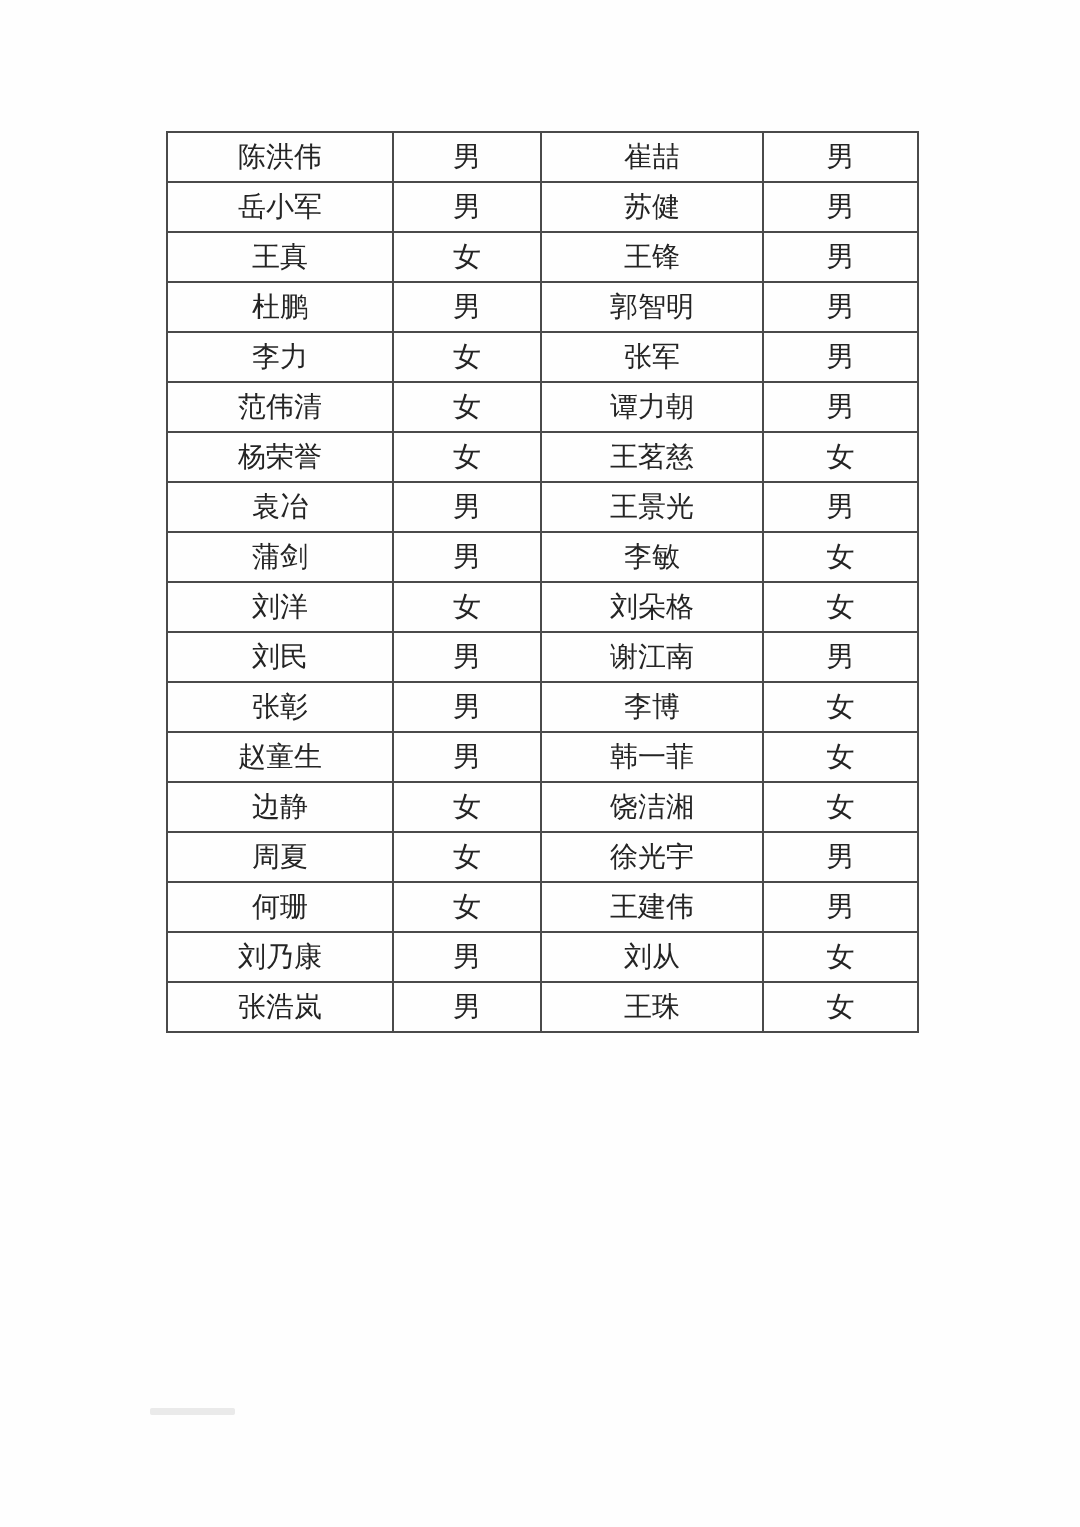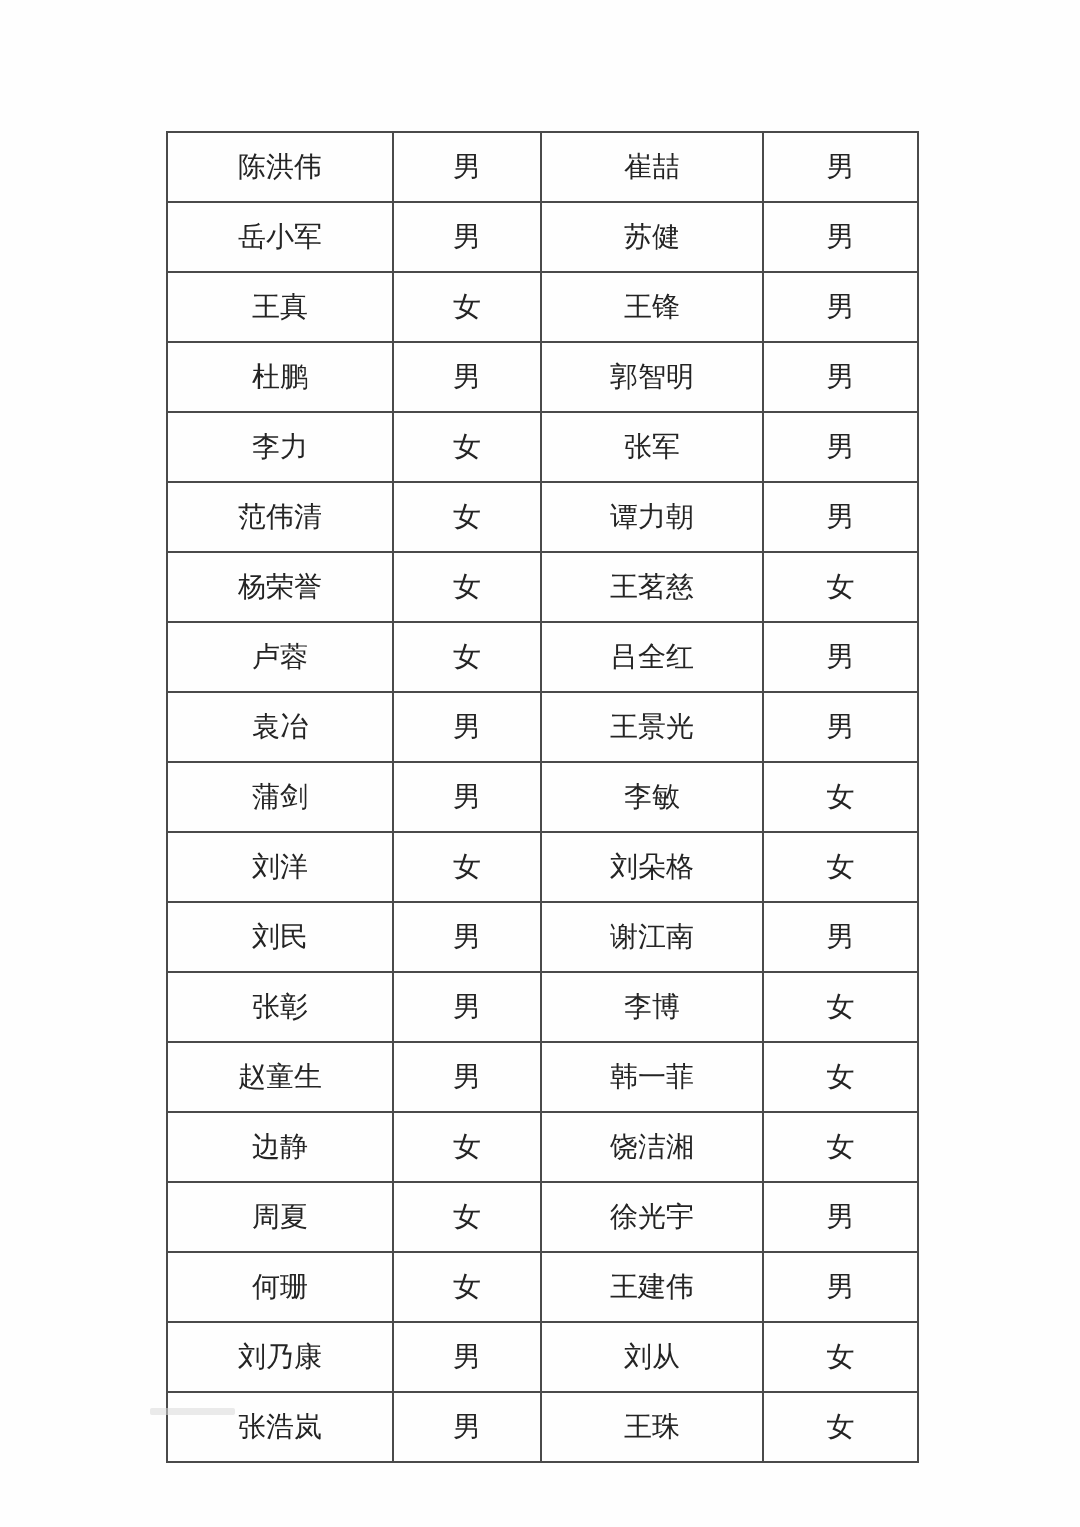--- a/index.html
+++ b/index.html
@@ -25,21 +25,21 @@
     top: 131px;
     width: 751px;
     border-collapse: collapse;
     table-layout: fixed;
   }
   table.roster col.c-name1  { width: 226px; }
   table.roster col.c-gend1  { width: 148px; }
   table.roster col.c-name2  { width: 222px; }
   table.roster col.c-gend2  { width: 155px; }
   table.roster tr {
-    height: 70px;
+    height: 50px;
   }
   table.roster td {
     border: 2px solid #4a4a4a;
     text-align: center;
     vertical-align: middle;
     font-size: 28px;
     color: #242424;
     padding: 0;
     line-height: 1;
     white-space: nowrap;
@@ -109,26 +109,20 @@
     <td>谭力朝</td>
     <td>男</td>
   </tr>
         <tr>
     <td>杨荣誉</td>
     <td>女</td>
     <td>王茗慈</td>
     <td>女</td>
   </tr>
         <tr>
-    <td>卢蓉</td>
-    <td>女</td>
-    <td>吕全红</td>
-    <td>男</td>
-  </tr>
-        <tr>
     <td>袁冶</td>
     <td>男</td>
     <td>王景光</td>
     <td>男</td>
   </tr>
         <tr>
     <td>蒲剑</td>
     <td>男</td>
     <td>李敏</td>
     <td>女</td>

